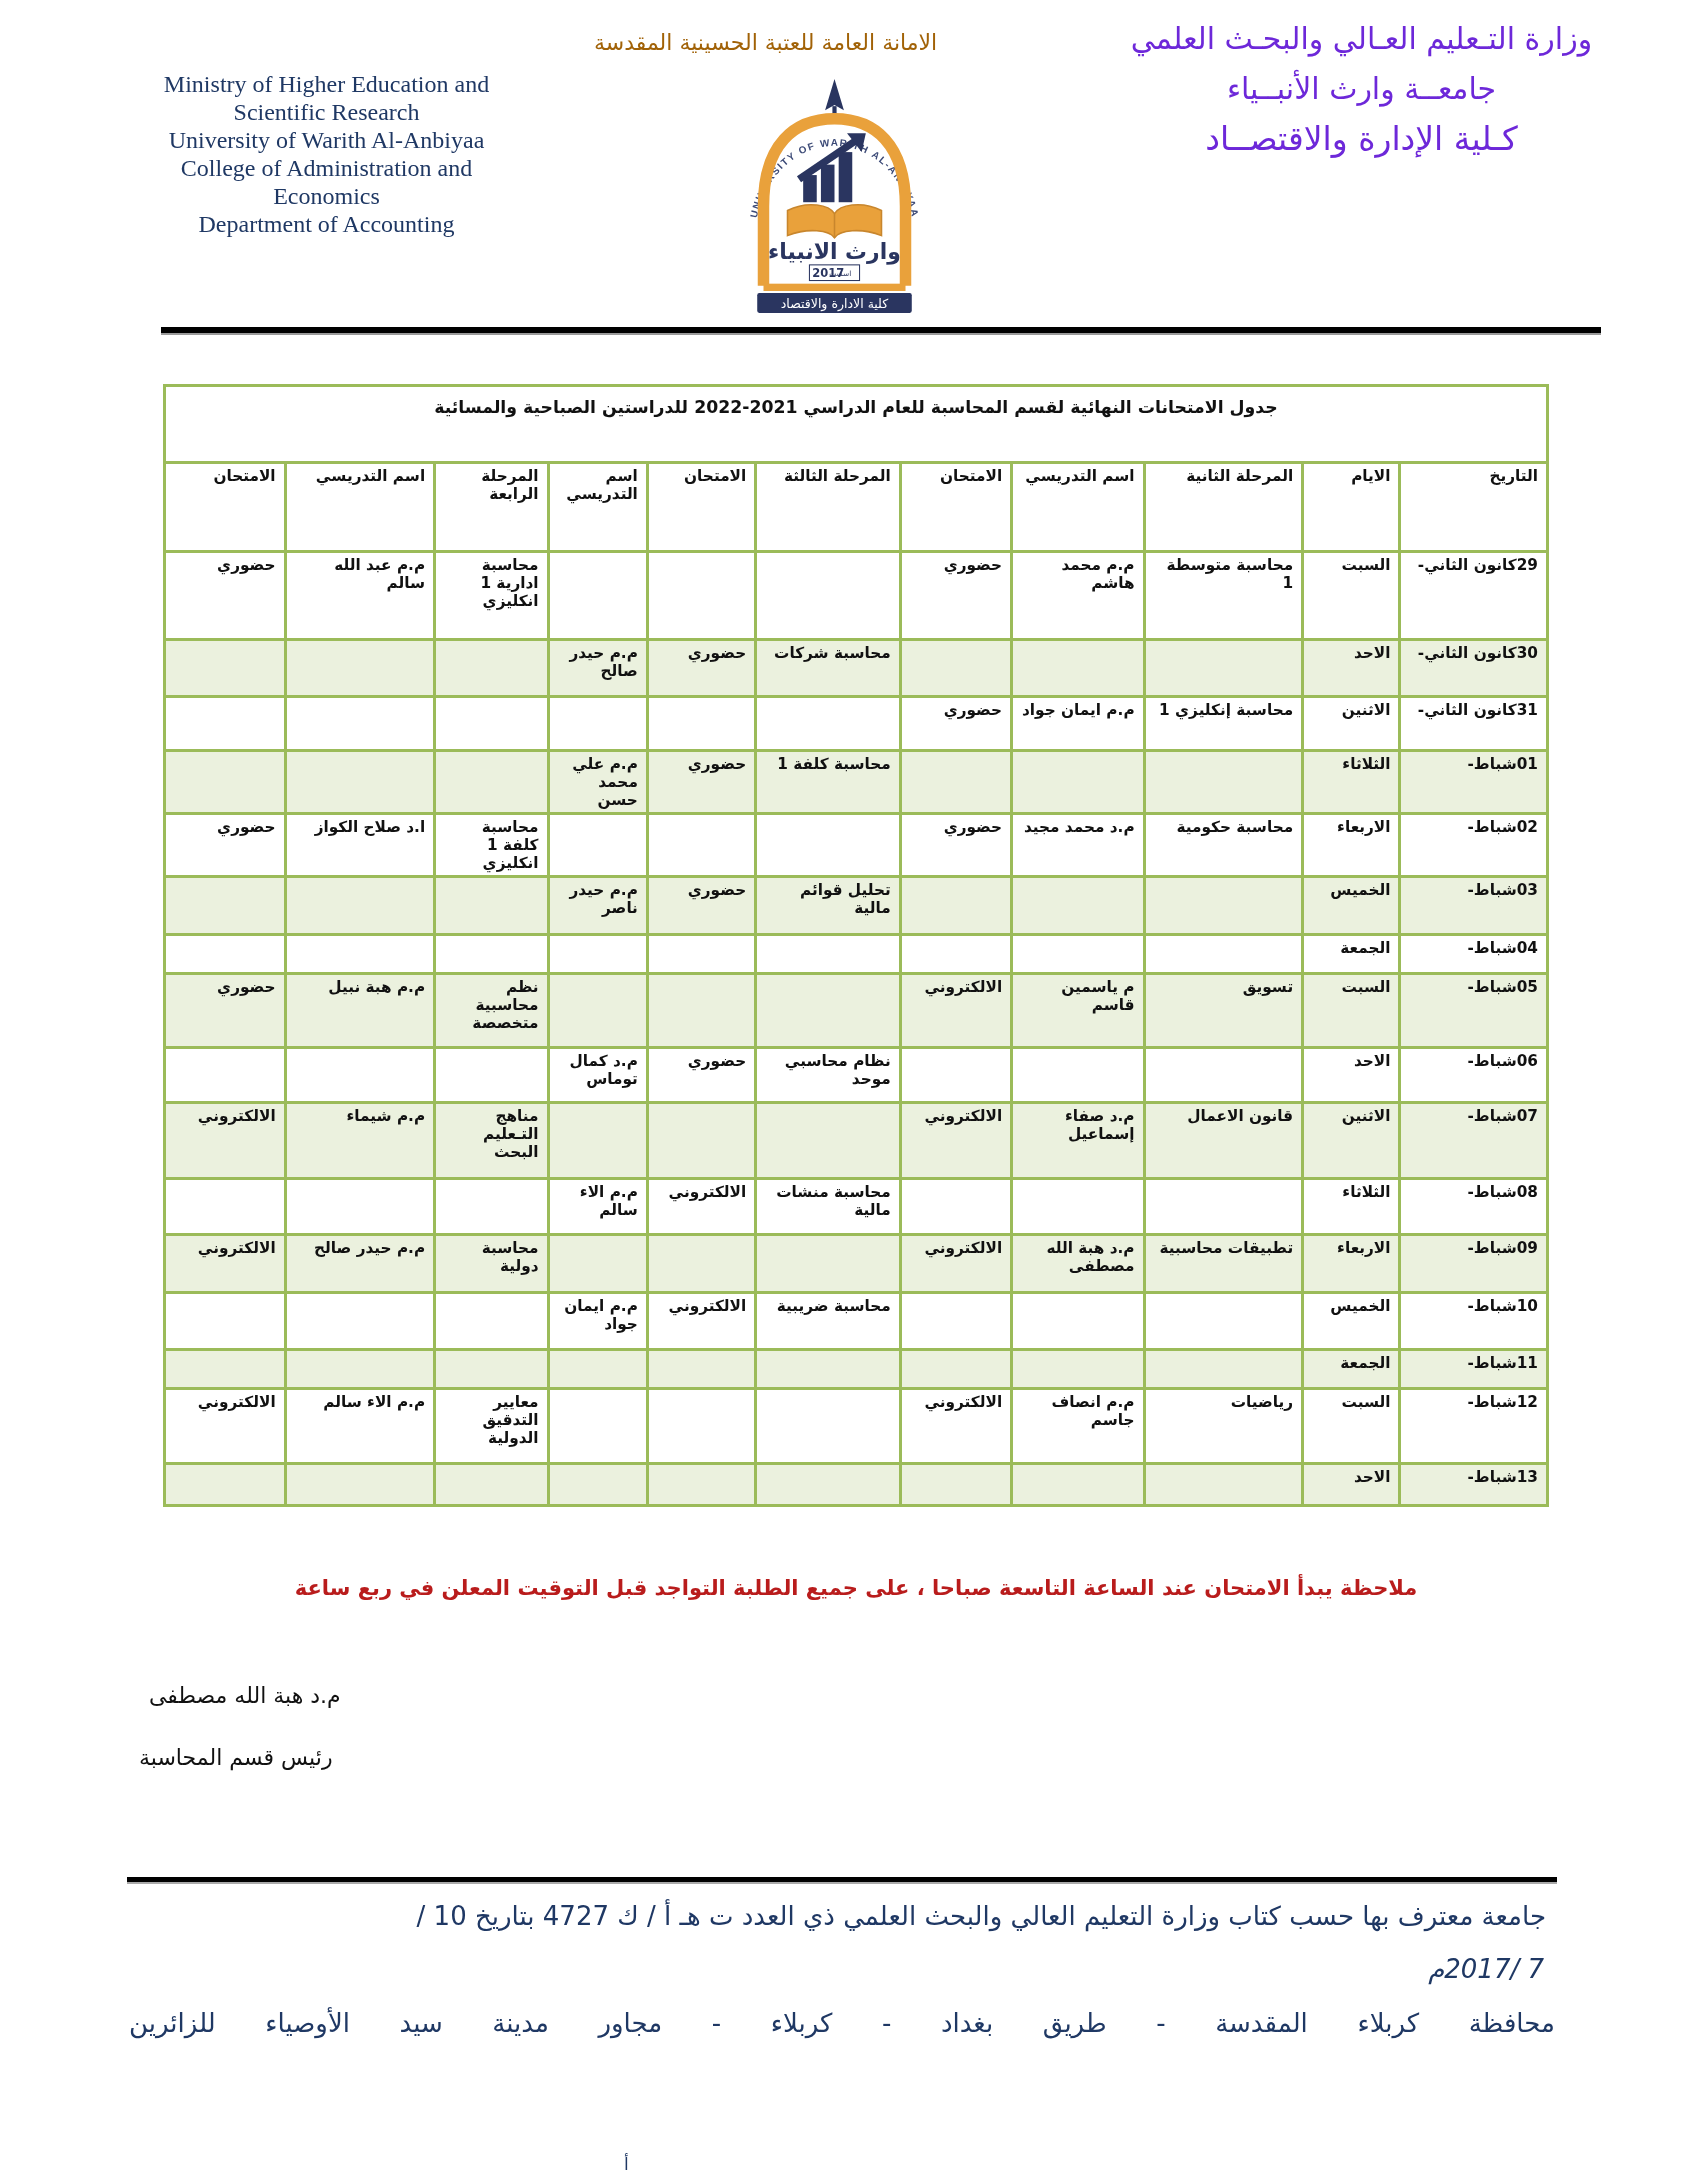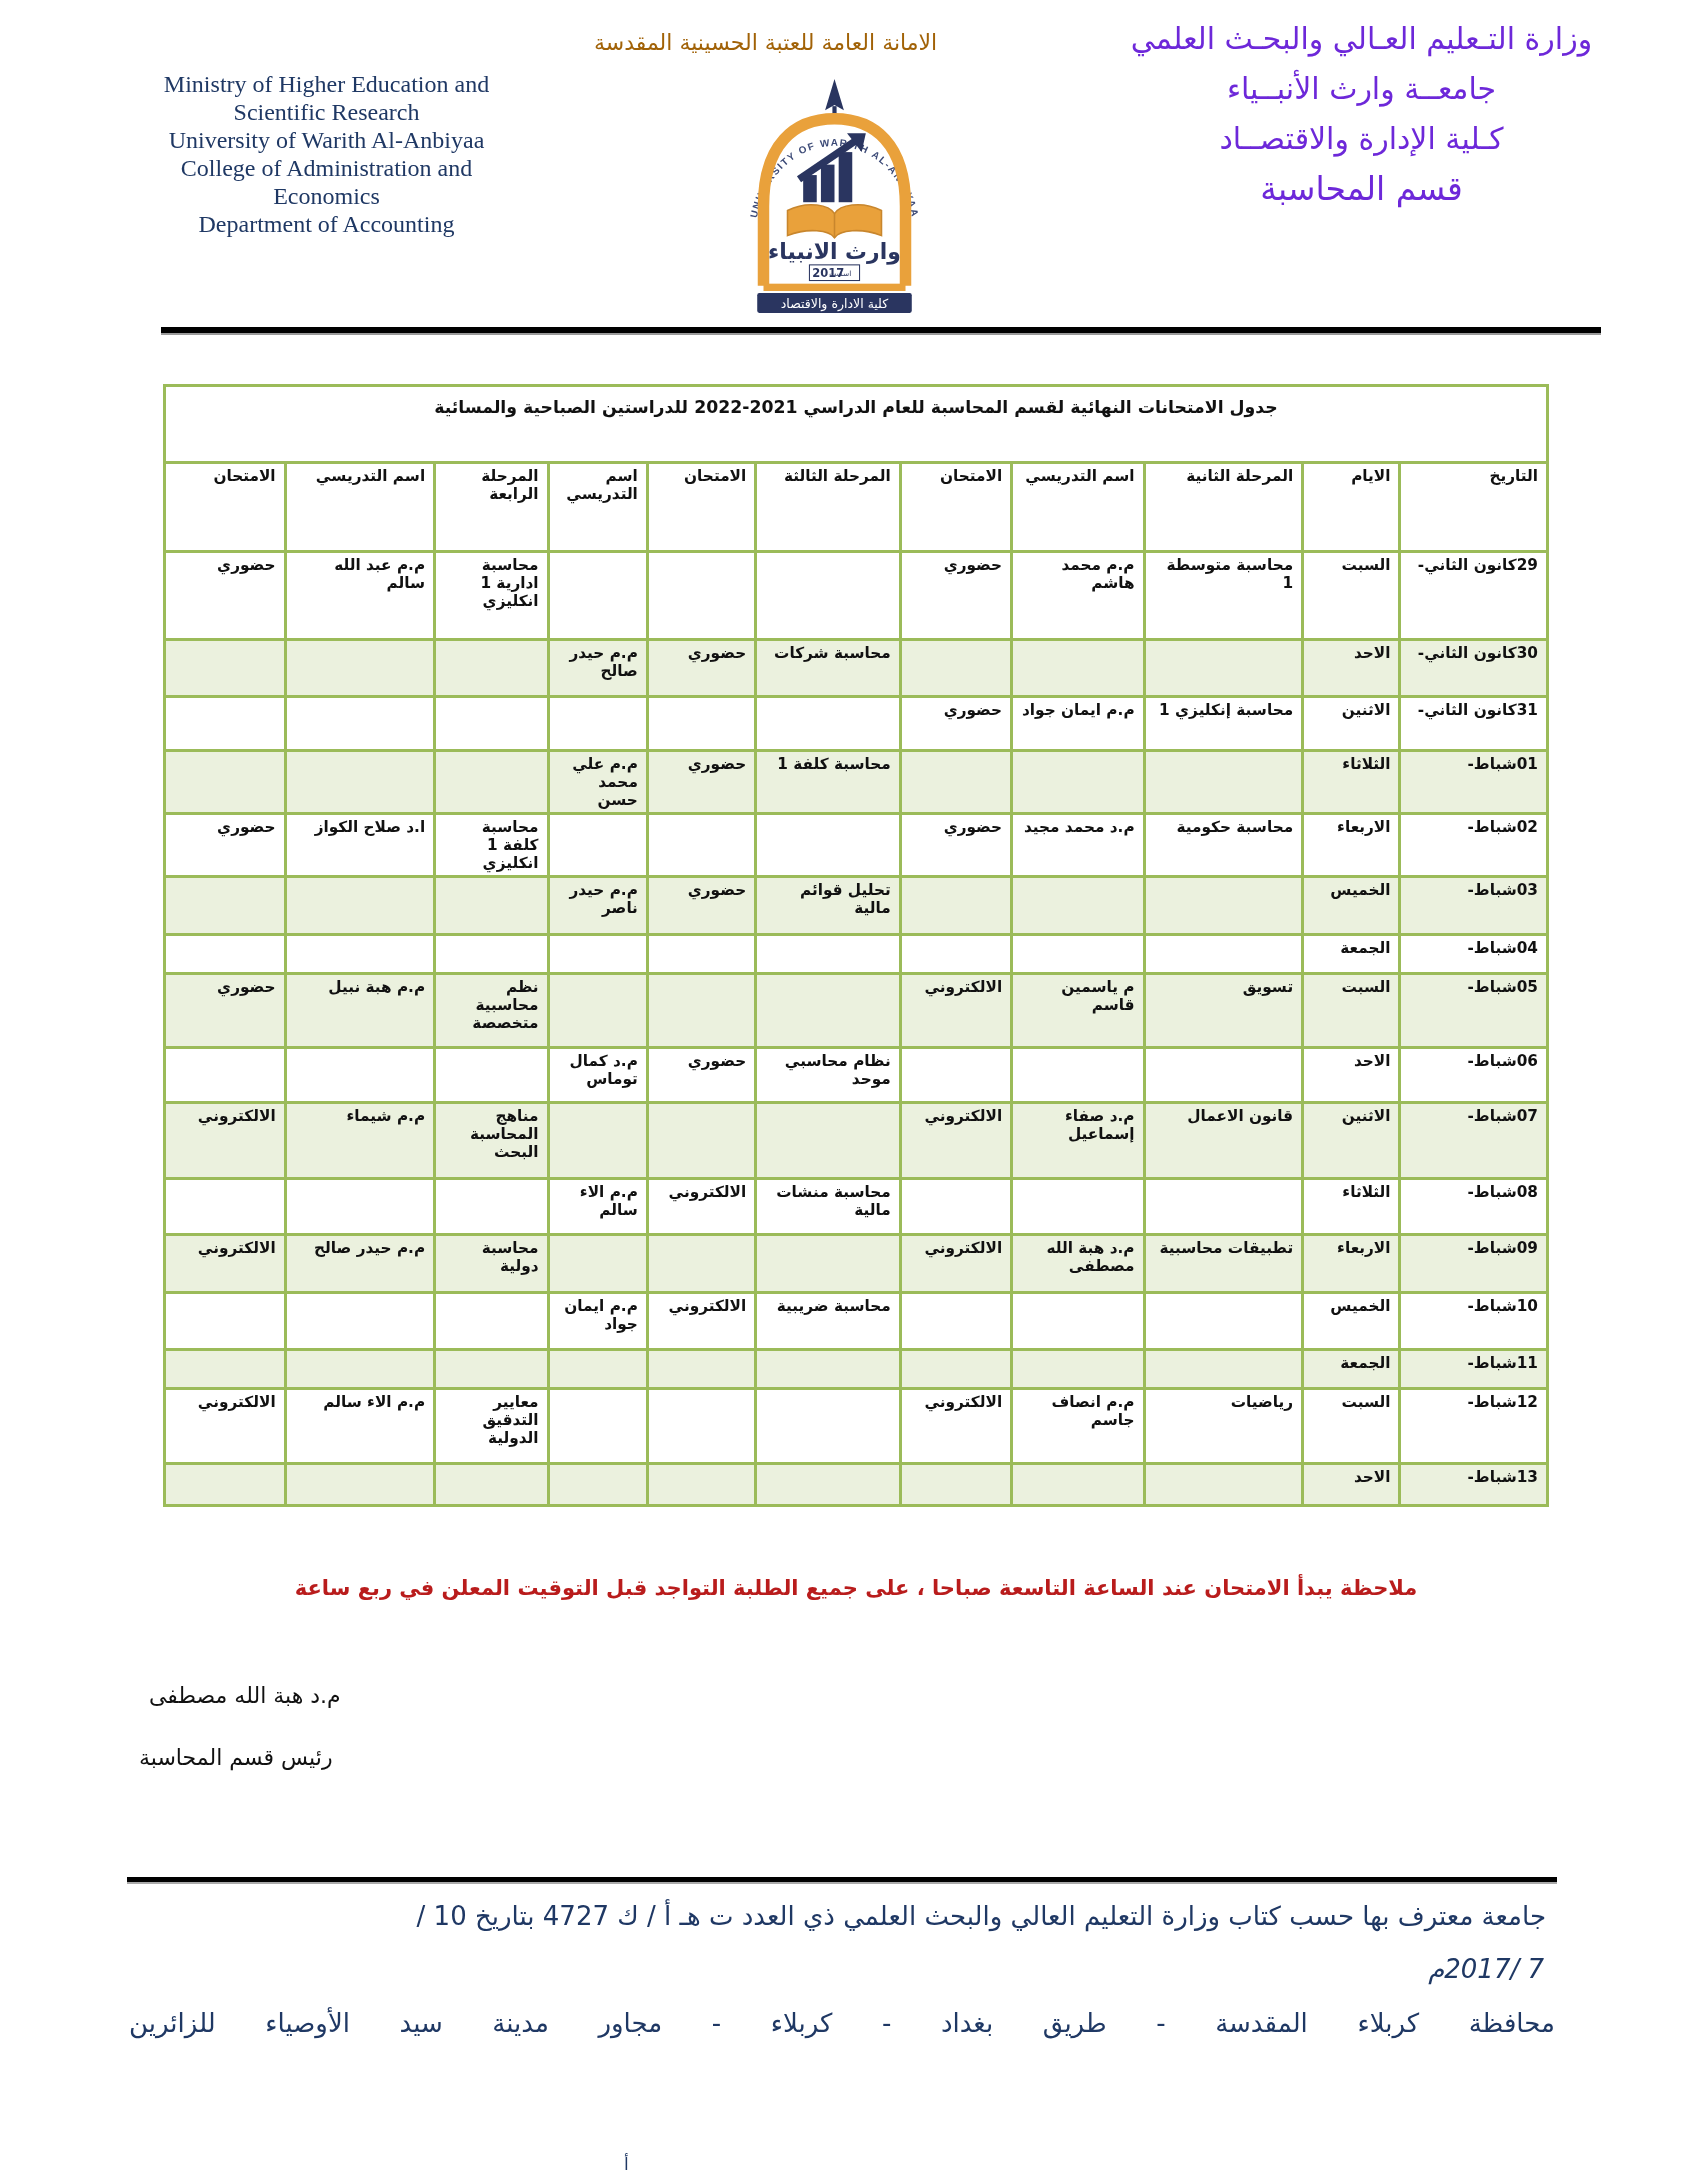--- a/index.html
+++ b/index.html
@@ -109,21 +109,20 @@
       <rect x="32" y="196" width="136" height="7" fill="#e9a13b"></rect>
       <rect x="26" y="205" width="148" height="19" rx="2" fill="#2a3560"></rect>
       <text x="100" y="219" text-anchor="middle" font-size="12" fill="#ffffff">كلية الادارة والاقتصاد</text>
     </svg>
   </div>
 
   <div class="ar-header">
       <div>وزارة التـعليم العـالي والبحـث العلمي</div>
       <div>جامعــة وارث الأنبــياء</div>
       <div>كـلية الإدارة والاقتصــاد</div>
-      <div>قسم المحاسبة</div>
     </div>
 
   <div class="top-rule"></div>
 
   <table class="exam-table">
       <colgroup>
         <col style="width: 147px;">
         <col style="width: 97px;">
         <col style="width: 158px;">
         <col style="width: 132px;">
@@ -273,21 +272,21 @@
         </tr>
         <tr style="height: 76px;">
           <td class="shaded">07شباط-</td>
           <td class="shaded">الاثنين</td>
           <td class="shaded">قانون الاعمال</td>
           <td class="shaded">م.د صفاء إسماعيل</td>
           <td class="shaded">الالكتروني</td>
           <td class="shaded"></td>
           <td class="shaded"></td>
           <td class="shaded"></td>
-          <td class="shaded">مناهج المحاسبة البحث</td>
+          <td class="shaded">مناهج التـعليم البحث</td>
           <td class="shaded">م.م شيماء</td>
           <td class="shaded">الالكتروني</td>
         </tr>
         <tr style="height: 56px;">
           <td>08شباط-</td>
           <td>الثلاثاء</td>
           <td></td>
           <td></td>
           <td></td>
           <td>محاسبة منشات مالية</td>

